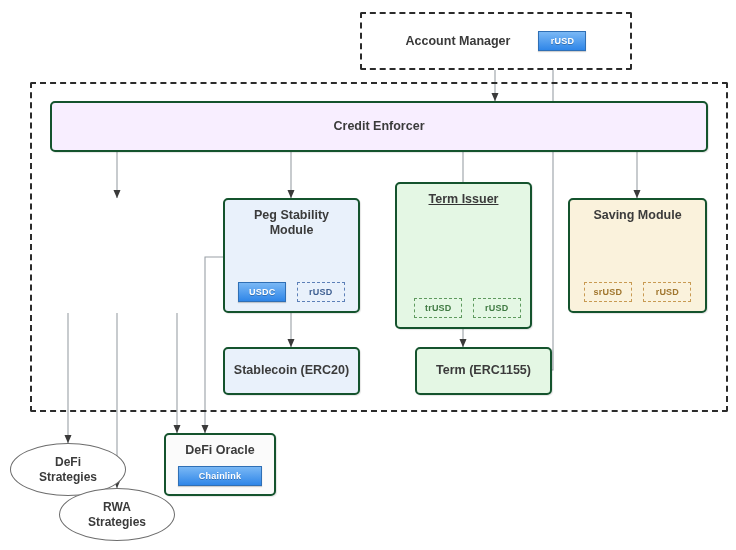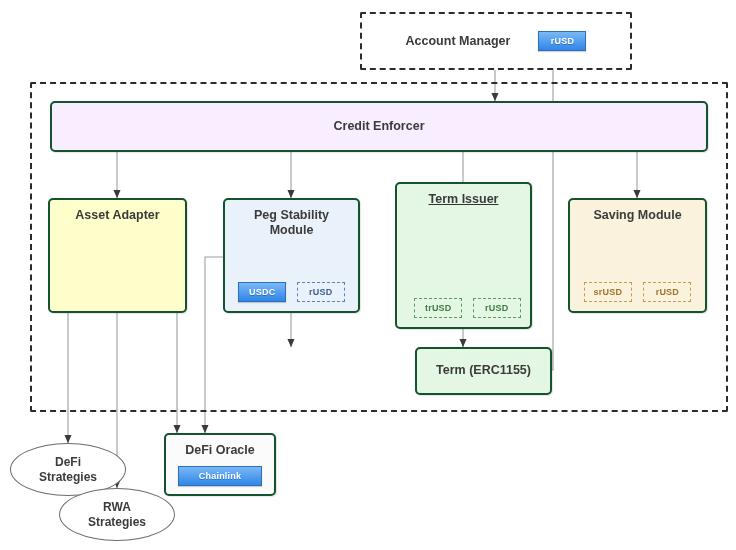--- a/index.html
+++ b/index.html
@@ -137,23 +137,20 @@
       <span class="badge solid-blue">rUSD</span>
     </div>
   </div>
 
   <div class="node group" style="left:30px;top:82px;width:698px;height:330px;"></div>
 
   <div class="node box fill-purple" style="left:50px;top:101px;width:658px;height:51px;">
     <div class="title centerfill">Credit Enforcer</div>
   </div>
 
-  <div class="node box fill-yellow" style="left:48px;top:198px;width:139px;height:115px;position:absolute;">
-    <div class="title">Asset Adapter</div>
-  </div>
 
   <div class="node box fill-blue" style="left:223px;top:198px;width:137px;height:115px;">
     <div class="title">Peg Stability
 Module</div>
     <div class="badges">
       <span class="badge solid-blue">USDC</span>
       <span class="badge dash-blue">rUSD</span>
     </div>
   </div>
 
@@ -166,20 +163,23 @@
   </div>
 
   <div class="node box fill-cream" style="left:568px;top:198px;width:139px;height:115px;">
     <div class="title">Saving Module</div>
     <div class="badges">
       <span class="badge dash-orange">srUSD</span>
       <span class="badge dash-orange">rUSD</span>
     </div>
   </div>
 
+  <div class="node box fill-blue" style="left:223px;top:347px;width:137px;height:48px;">
+    <div class="title centerfill">Stablecoin (ERC20)</div>
+  </div>
 
   <div class="node box fill-green" style="left:395px;top:347px;width:137px;height:48px;margin-left:20px;">
     <div class="title centerfill">Term (ERC1155)</div>
   </div>
 
   <div class="node box fill-white" style="left:164px;top:433px;width:112px;height:63px;">
     <div class="title">DeFi Oracle</div>
     <div class="badges" style="bottom:8px;justify-content:center;">
       <span class="badge solid-blue" style="min-width:84px;">Chainlink</span>
     </div>

